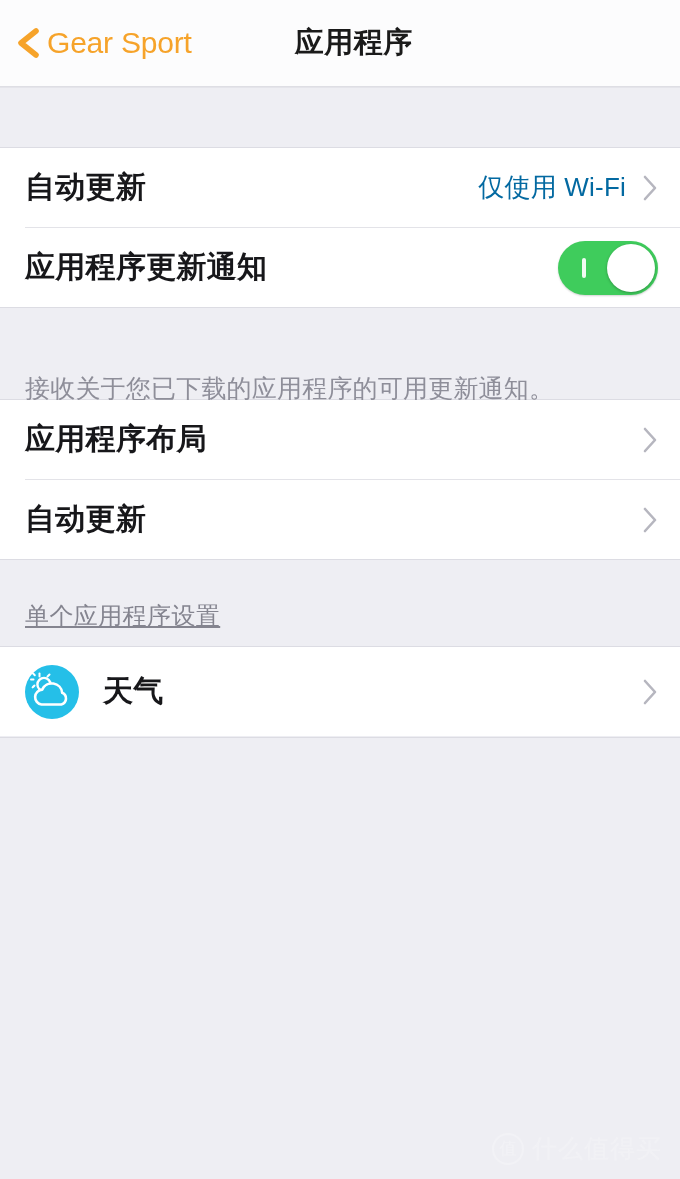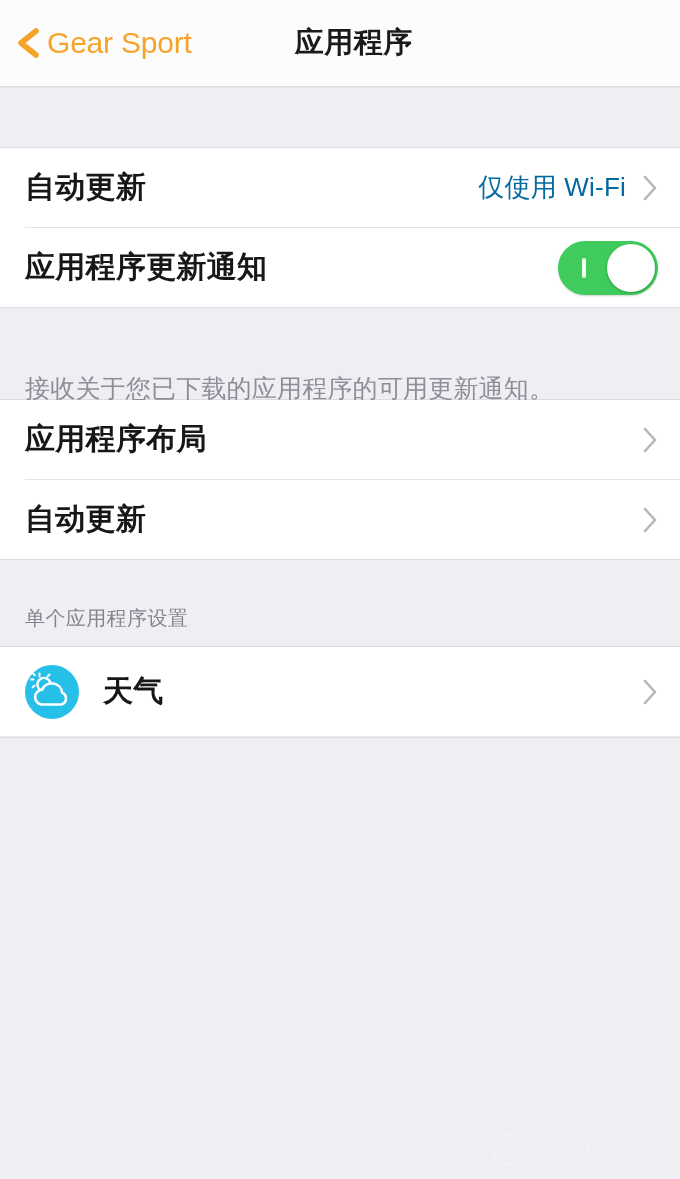--- a/index.html
+++ b/index.html
@@ -165,23 +165,24 @@
     background: #eeeef3;
     border-top: 1px solid #dcdce3;
     border-bottom: 1px solid #dcdce3;
     box-sizing: border-box;
     height: 88px;
     display: flex;
     align-items: flex-end;
     padding: 0 25px 14px 25px;
   }
   .section-title {
-    font-size: 20px;
+    font-size: 24px;
     color: #84848f;
     letter-spacing: 0.4px;
+    text-decoration: underline;
   }
 
   
   .row.app-row { height: 89px; padding-left: 25px; }
   .app-icon {
     width: 54px;
     height: 54px;
     border-radius: 50%;
     background: #25bfe8;
     flex: 0 0 auto;

